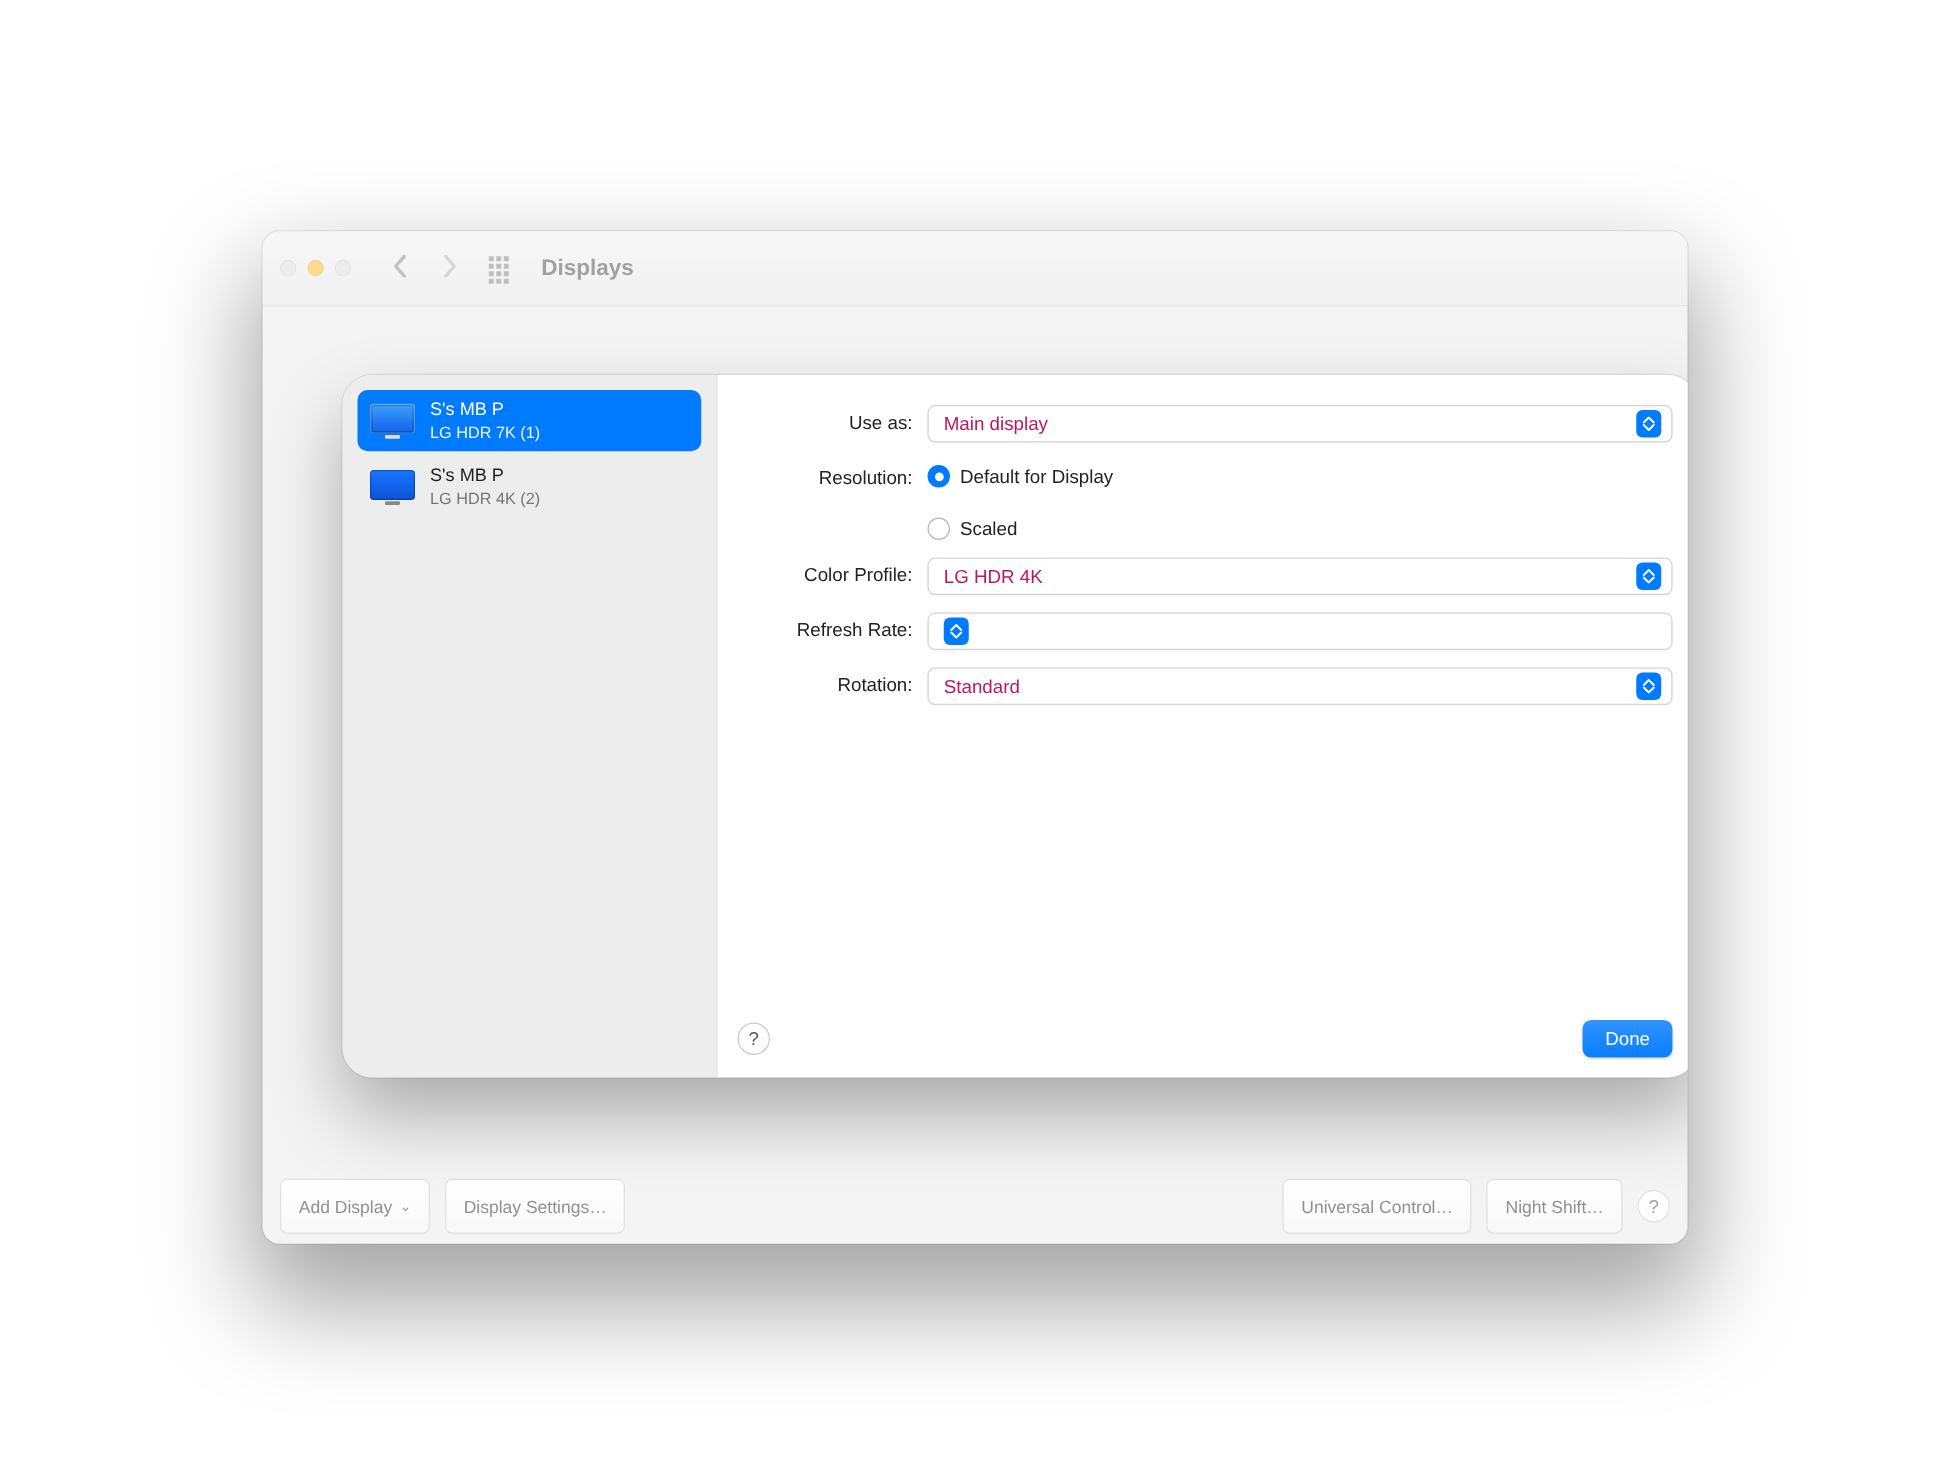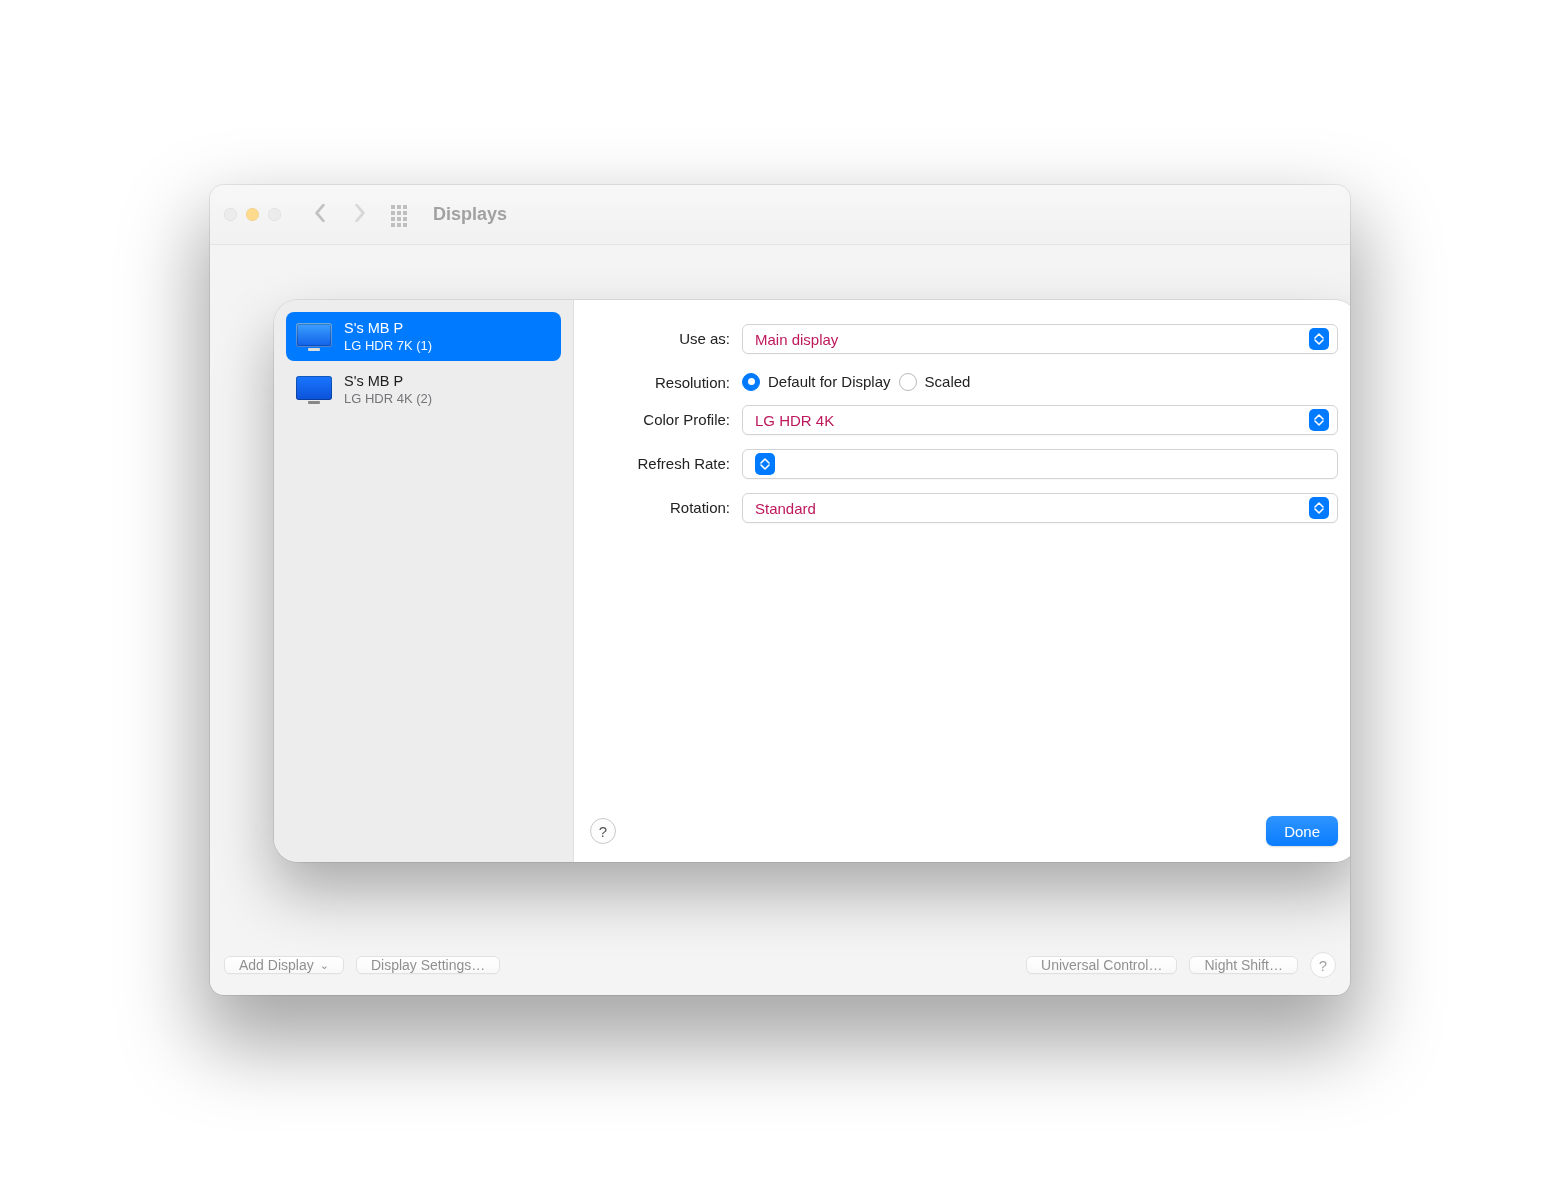--- a/index.html
+++ b/index.html
@@ -68,21 +68,21 @@
   .search input{ border:none; background:transparent; outline:none; font-size:14px; width:100%; color:#555;}
   .mag{width:14px;height:14px;}
 
   .content{ flex:1; position:relative; }
 
   .bottom-bar{
     position:absolute; left:0; right:0; bottom:0;
     height:60px; display:flex; align-items:center; padding:0 14px; gap:12px;
   }
   .mac-btn{
-    height:18px; padding:0 14px; border-radius:6px;
+    height:44px; padding:0 14px; border-radius:6px;
     background:linear-gradient(#ffffff,#f3f3f3);
     border:1px solid #c9c9c9;
     font-size:14px; color:#333;
     display:inline-flex; align-items:center; gap:6px;
     box-shadow:0 1px 1px rgba(0,0,0,.04);
   }
   .help-circle{
     width:26px;height:26px;border-radius:50%;
     border:1px solid #c9c9c9; background:#fdfdfd;
     display:inline-flex;align-items:center;justify-content:center;
@@ -145,21 +145,21 @@
     box-shadow: 0 1px 1px rgba(0,0,0,.03);
   }
   .popup .val{flex:1;}
   .stepper{
     width:20px;height:22px;border-radius:5px;background:var(--accent);
     display:flex;flex-direction:column;align-items:center;justify-content:center;
     color:#fff;
   }
   .stepper svg{width:10px;height:6px;display:block;}
 
-  .radio-group{display:flex; flex-direction:row; gap:8px; padding-top:4px;}
+  .radio-group{display:flex; flex-direction:column; gap:24px; padding-top:4px;}
   .radio-row{display:flex; gap:8px; align-items:center; font-size:15px; color:#222;}
   .radio{
     width:18px;height:18px;border-radius:50%;
     border:1.5px solid #b9b9b9; background:#fff; position:relative;
   }
   .radio.checked{border-color:var(--accent); background:var(--accent);}
   .radio.checked::after{
     content:""; position:absolute; inset:4.5px; border-radius:50%; background:#fff;
   }
 

